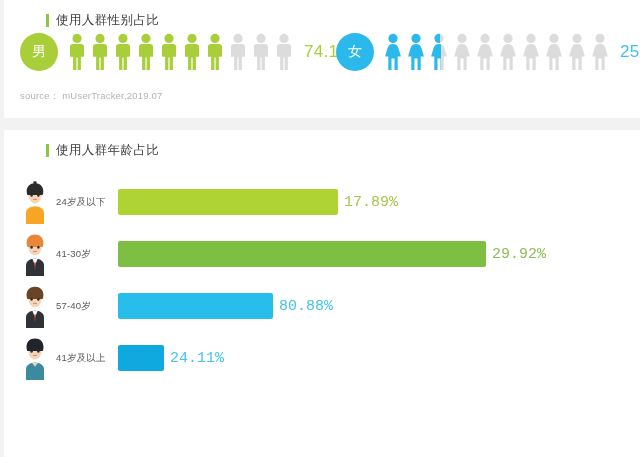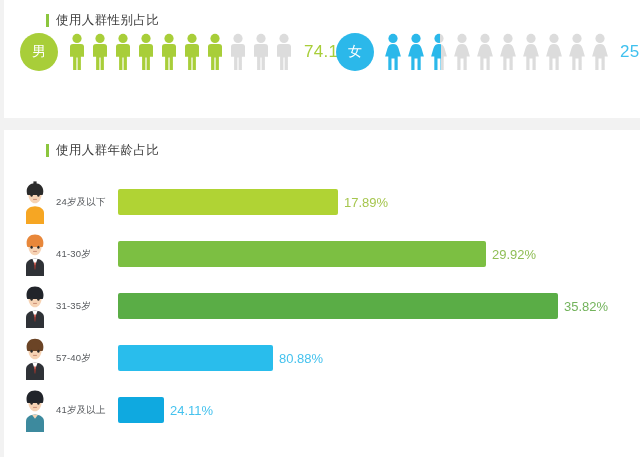--- a/index.html
+++ b/index.html
@@ -132,23 +132,24 @@
     align-items: center;
     flex: 1 1 auto;
     min-width: 0;
   }
   .bar {
     height: 26px;
     border-radius: 2px;
     flex: 0 0 auto;
   }
   .bar-val {
-    font-size: 13px;
+    font-size: 15px;
     margin-left: 6px;
     white-space: nowrap;
+    font-family: Liberation Mono, monospace;
   }
 </style>
 </head>
 <body>
 
 <div class="card card-gender">
 
   <div class="section-head">
     <span class="head-bar"></span>
     <span class="head-text">使用人群性别占比</span>
@@ -361,20 +362,21 @@
               <stop offset="0%" stop-color="#dcdcdc"></stop>
             </linearGradient>
           </defs>
           <circle cx="11" cy="5.4" r="4.6" fill="url(#fF9)"></circle>
           <path d="M11 10.9c-3.2 0-4.6 1.4-5.5 4.3L3.1 23.6h3.2V37h3.2V25.4h3V37h3.2V23.6h3.2l-2.4-8.4c-.9-2.9-2.3-4.3-5.5-4.3z" fill="url(#fF9)"></path>
         </svg>
       </div>
     <div class="pct pct-female">25.86%</div>
   </div>
 
+  <div class="source">source： mUserTracker,2019.07</div>
 </div>
 
 <div class="card card-age">
   <div class="section-head">
     <span class="head-bar"></span>
     <span class="head-text">使用人群年龄占比</span>
   </div>
 </div>
 
 <div class="age-list" id="age-list">
@@ -415,39 +417,20 @@
         <div class="bar-val" style="color:#8fbe55">29.92%</div>
       </div>
     </div>
     <div class="age-row">
       <div class="avatar">
         <svg width="34" height="44" viewBox="0 0 34 44">
           <path d="M8 44V33.5c0-3.5 2.6-5.9 6-6.5l3-.4 3 .4c3.4.6 6 3 6 6.5V44z" fill="#2f3237"></path>
           <path d="M14.3 26.6h5.4L17 33.5z" fill="#ffffff"></path>
           <path d="M16.2 30.6h1.6l-.5 7h-.6z" fill="#c0392b"></path>
           <path d="M17 6.5c-4.2 0-6.7 2.5-6.7 7.2 0 5.3 2.9 9.6 6.7 9.6s6.7-4.3 6.7-9.6c0-4.7-2.5-7.2-6.7-7.2z" fill="#f6d3b4"></path>
-          <path d="M17 2.4c-5.2 0-8.5 3.4-8.5 8.6 0 1.7.3 3.1.8 4.1h15.4c.5-1 .8-2.4.8-4.1 0-5.2-3.3-8.6-8.5-8.6z" fill="#21242a"></path>
-          <ellipse cx="13.6" cy="15.2" rx="1.15" ry="1.5" fill="#2b2b2b"></ellipse>
-          <ellipse cx="20.4" cy="15.2" rx="1.15" ry="1.5" fill="#2b2b2b"></ellipse>
-          <path d="M15.5 19.4h3" stroke="#c98b73" stroke-width="1" stroke-linecap="round" fill="none"></path>
-        </svg>
-      </div>
-      <div class="age-label">31-35岁</div>
-      <div class="bar-wrap">
-        <div class="bar" style="width:440px;background:#5aad46"></div>
-        <div class="bar-val" style="color:#73b35c">35.82%</div>
-      </div>
-    </div>
-    <div class="age-row">
-      <div class="avatar">
-        <svg width="34" height="44" viewBox="0 0 34 44">
-          <path d="M8 44V33.5c0-3.5 2.6-5.9 6-6.5l3-.4 3 .4c3.4.6 6 3 6 6.5V44z" fill="#2f3237"></path>
-          <path d="M14.3 26.6h5.4L17 33.5z" fill="#ffffff"></path>
-          <path d="M16.2 30.6h1.6l-.5 7h-.6z" fill="#c0392b"></path>
-          <path d="M17 6.5c-4.2 0-6.7 2.5-6.7 7.2 0 5.3 2.9 9.6 6.7 9.6s6.7-4.3 6.7-9.6c0-4.7-2.5-7.2-6.7-7.2z" fill="#f6d3b4"></path>
           <path d="M17 2.8c-5 0-8.4 3.2-8.4 8.2 0 1.7.3 3 .8 4h15.2c.5-1 .8-2.3.8-4 0-5-3.4-8.2-8.4-8.2z" fill="#6b4426"></path>
           <ellipse cx="13.6" cy="15.2" rx="1.15" ry="1.5" fill="#2b2b2b"></ellipse>
           <ellipse cx="20.4" cy="15.2" rx="1.15" ry="1.5" fill="#2b2b2b"></ellipse>
           <path d="M15.5 19.4h3" stroke="#c98b73" stroke-width="1" stroke-linecap="round" fill="none"></path>
         </svg>
       </div>
       <div class="age-label">57-40岁</div>
       <div class="bar-wrap">
         <div class="bar" style="width:155px;background:#29bdec"></div>
         <div class="bar-val" style="color:#45c2ee">80.88%</div>

